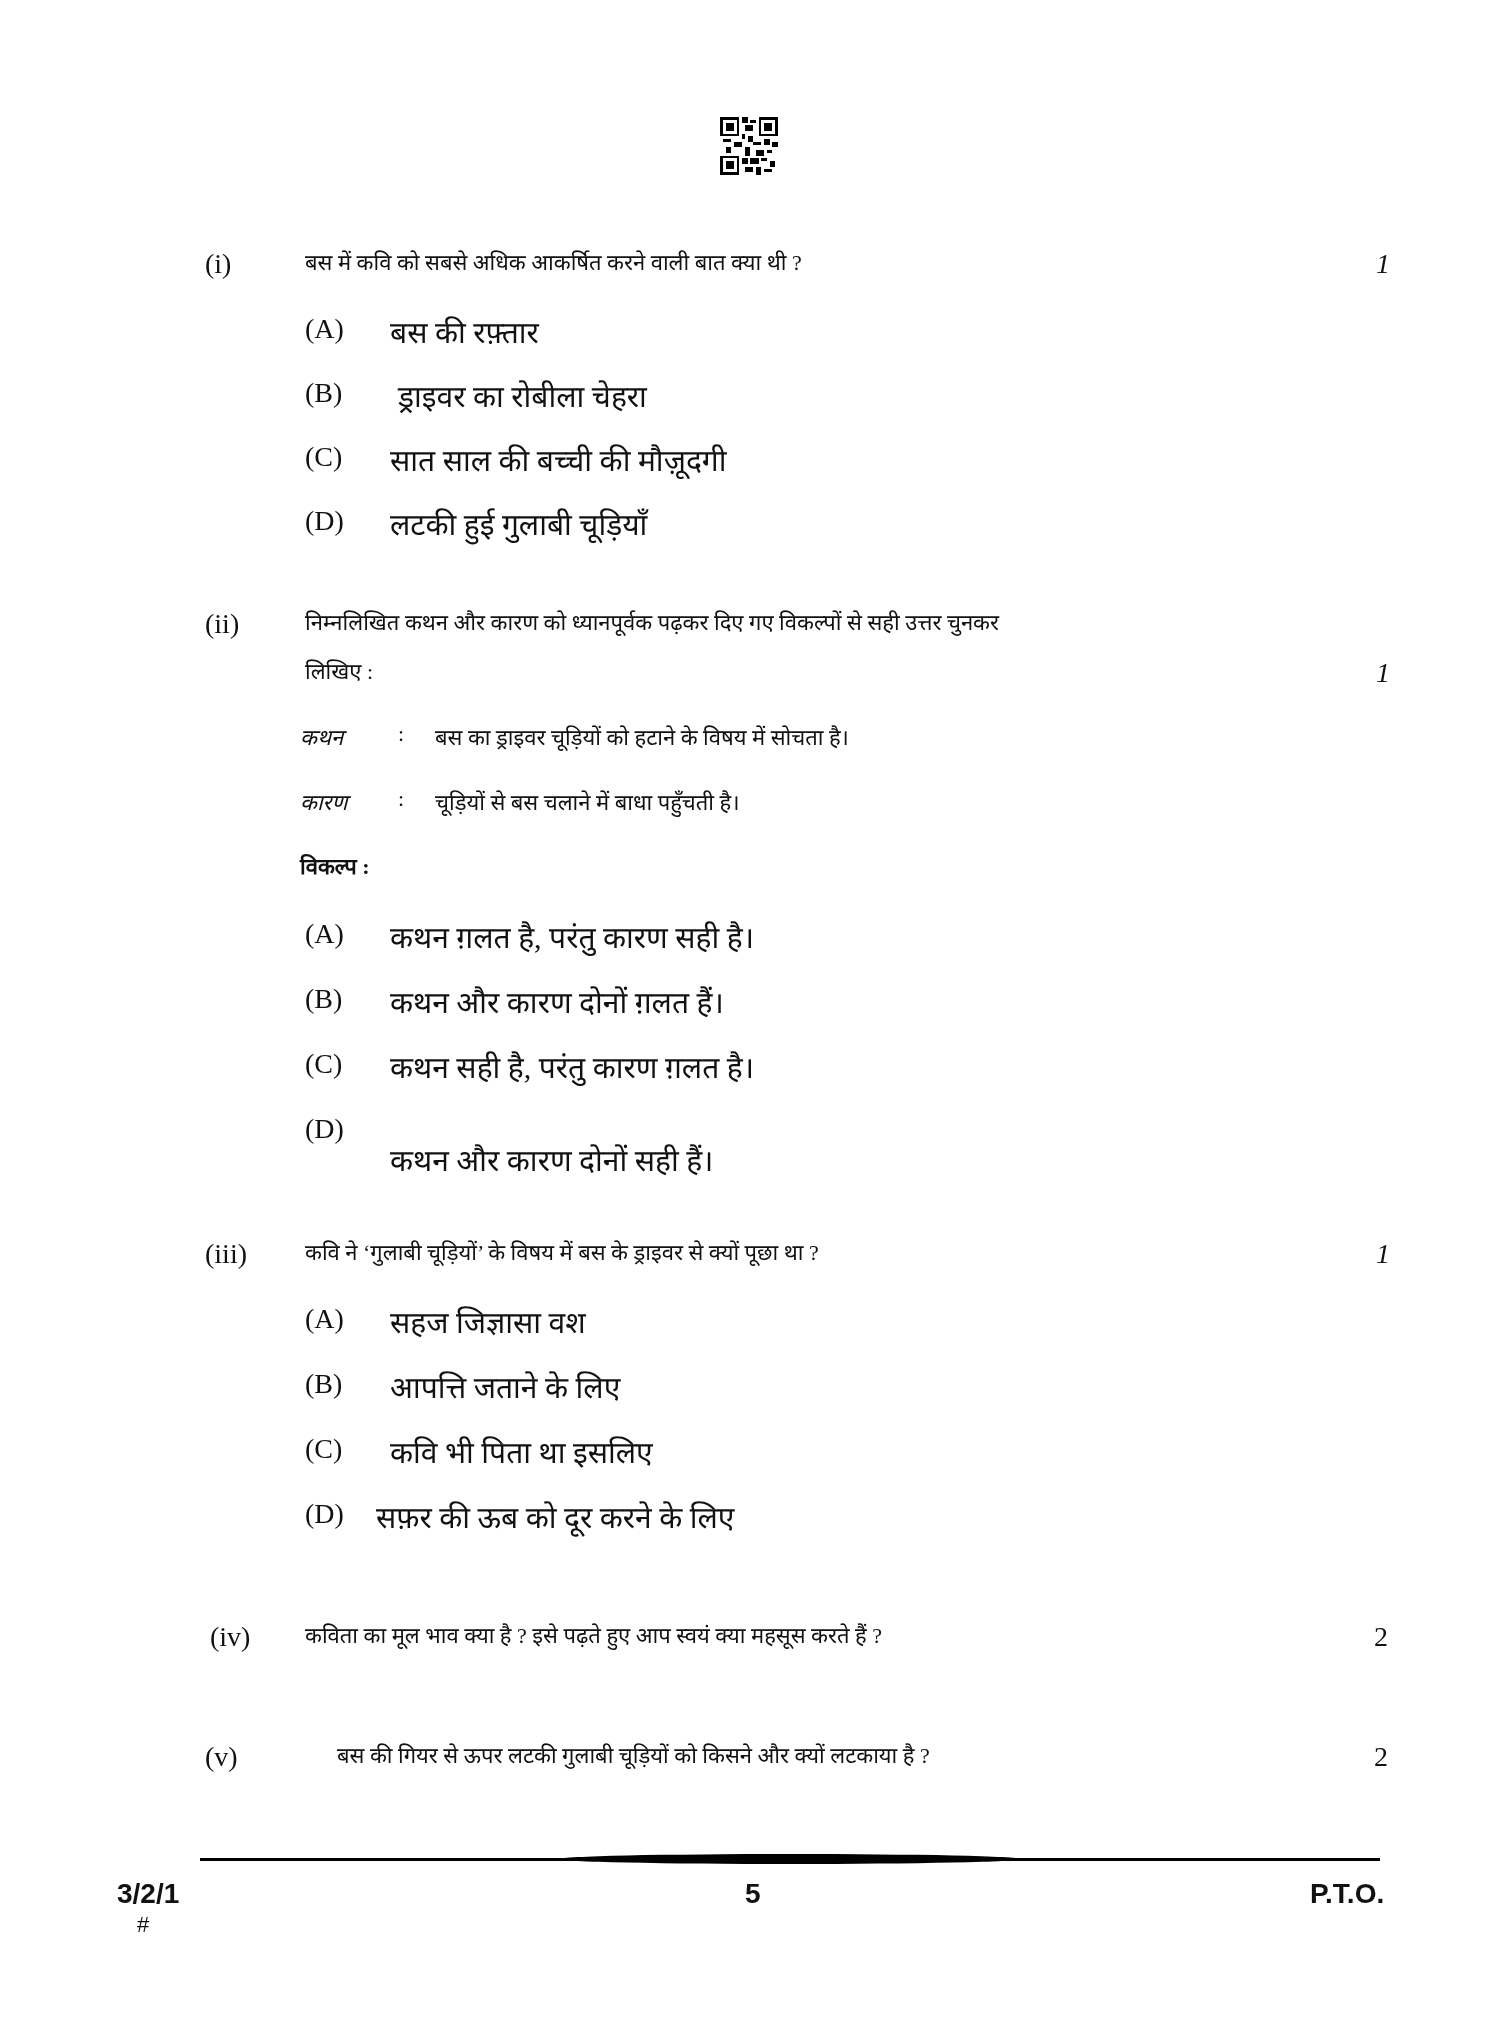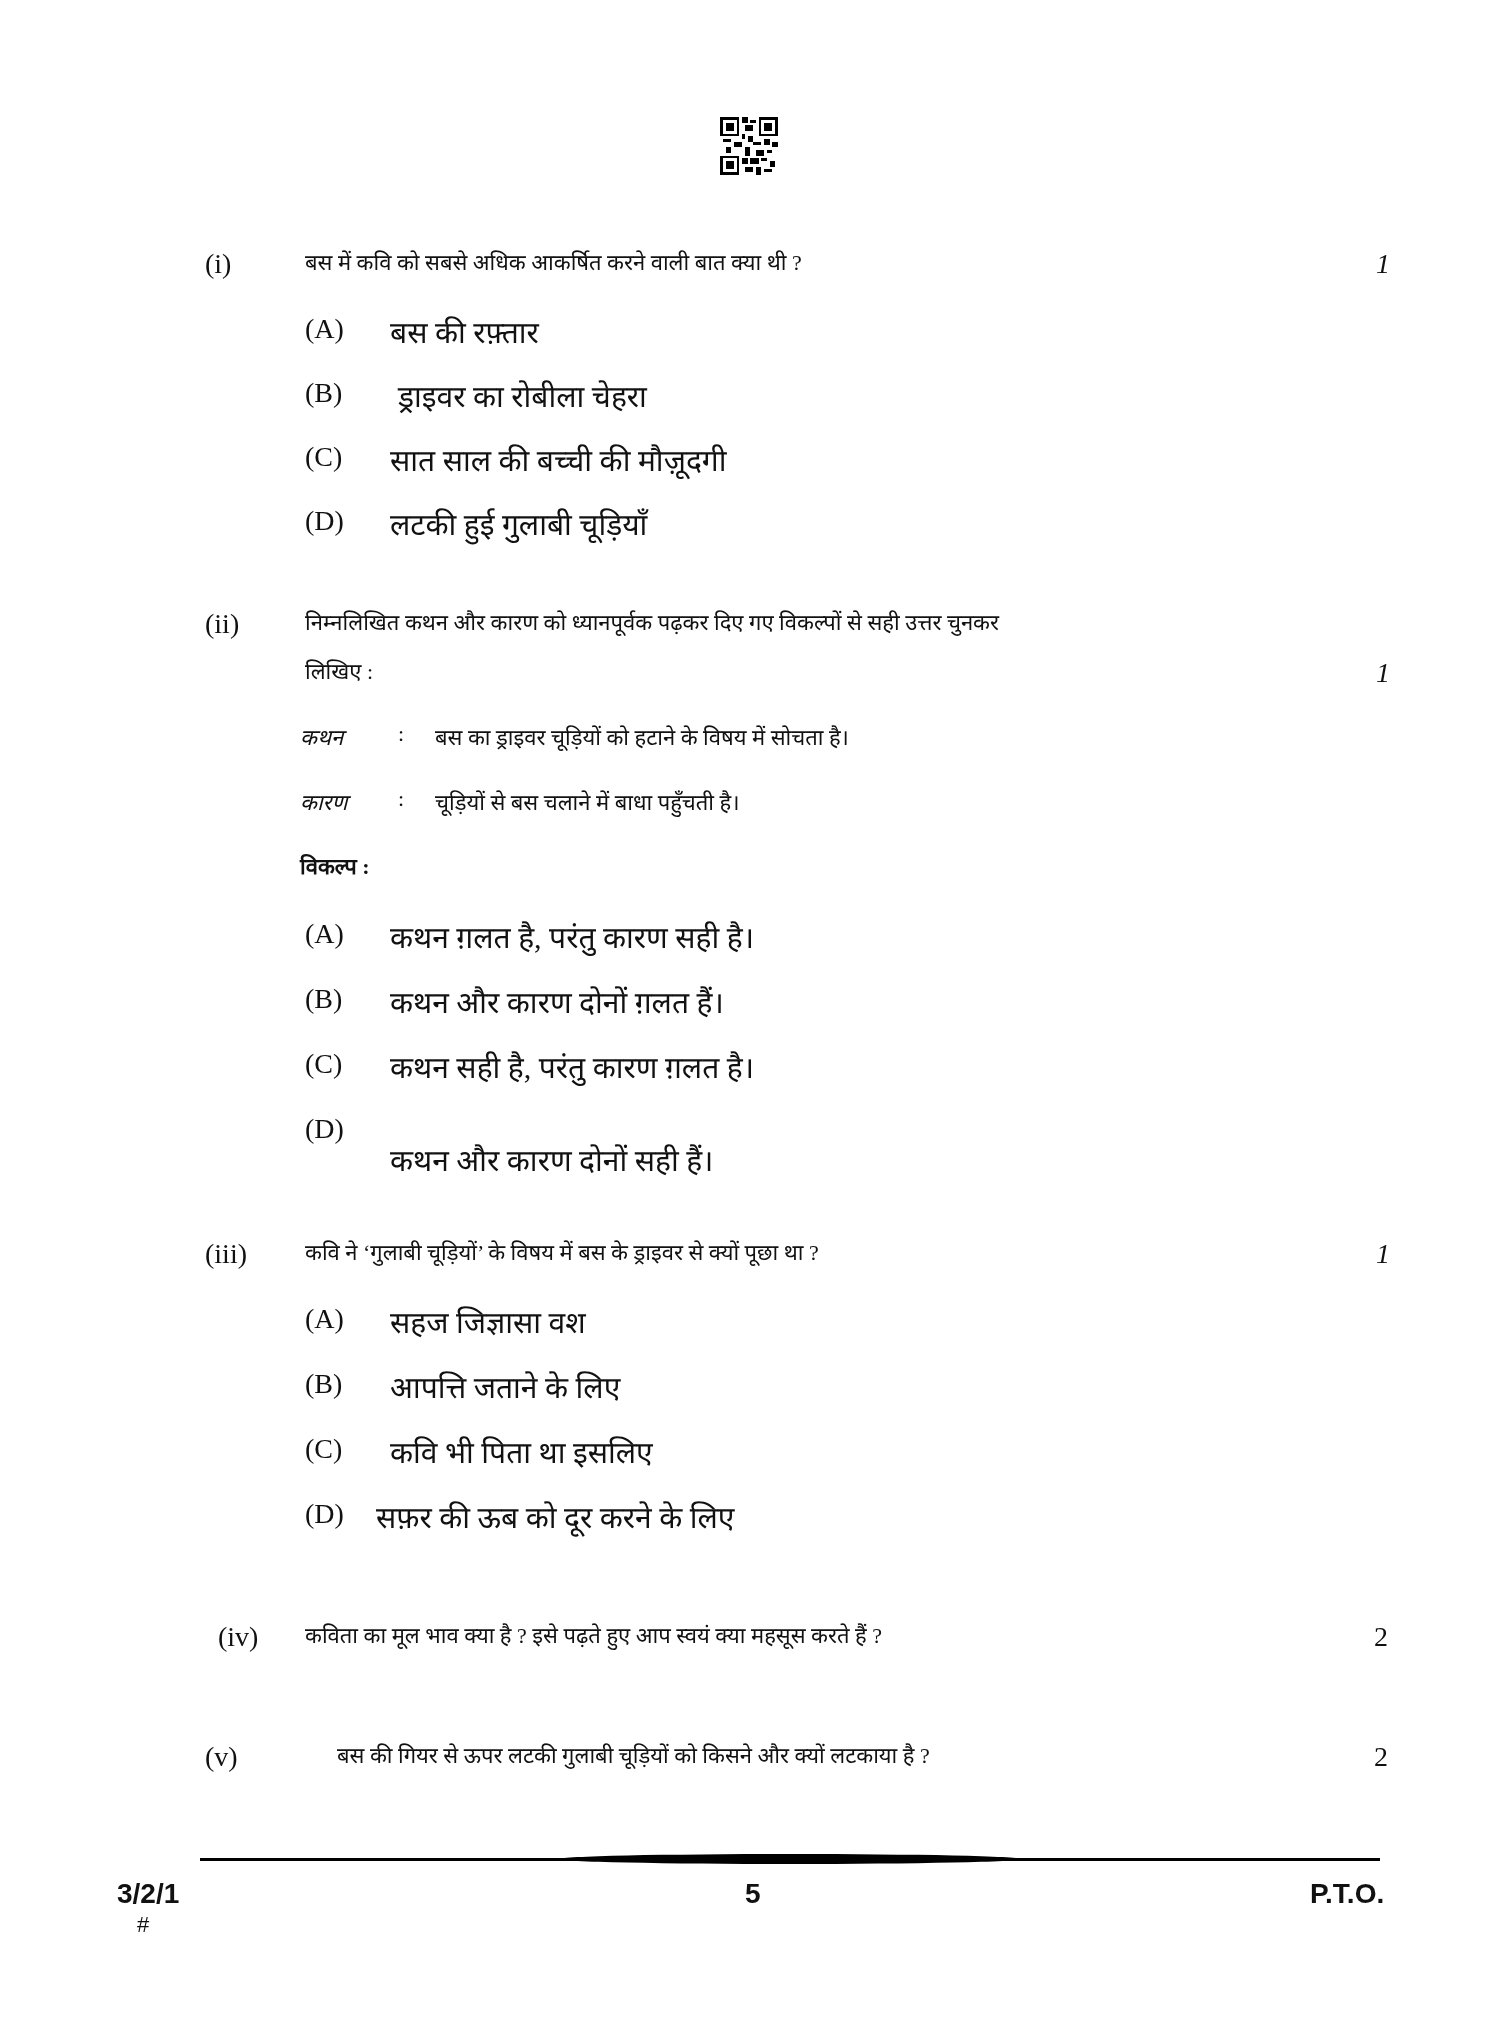--- a/index.html
+++ b/index.html
@@ -116,21 +116,21 @@
   <span class="abs opttext" style="left:390px;top:1301px;">सहज जिज्ञासा वश</span>
   <span class="abs optlabel" style="left:305px;top:1368px;">(B)</span>
   <span class="abs opttext" style="left:390px;top:1366px;">आपत्ति जताने के लिए</span>
   <span class="abs optlabel" style="left:305px;top:1433px;">(C)</span>
   <span class="abs opttext" style="left:390px;top:1431px;">कवि भी पिता था इसलिए</span>
   <span class="abs optlabel" style="left:305px;top:1498px;">(D)</span>
   <span class="abs opttext" style="left:376px;top:1496px;">सफ़र की ऊब को दूर करने के लिए</span>
 </div>
 
 <div>
-  <span class="abs qlabel" style="left:218px;top:1621px;">(iv)</span>
+  <span class="abs qlabel" style="left:210px;top:1621px;">(iv)</span>
   <span class="abs qtext" style="left:305px;top:1619px;">कविता का मूल भाव क्या है ? इसे पढ़ते हुए आप स्वयं क्या महसूस करते हैं ?</span>
   <span class="abs marks up" style="left:1374px;top:1621px;">2</span>
 </div>
 
 <div>
   <span class="abs qlabel" style="left:205px;top:1741px;">(v)</span>
   <span class="abs qtext" style="left:305px;top:1739px;margin-left:32px;">बस की गियर से ऊपर लटकी गुलाबी चूड़ियों को किसने और क्यों लटकाया है ?</span>
   <span class="abs marks up" style="left:1374px;top:1741px;">2</span>
 </div>
 

